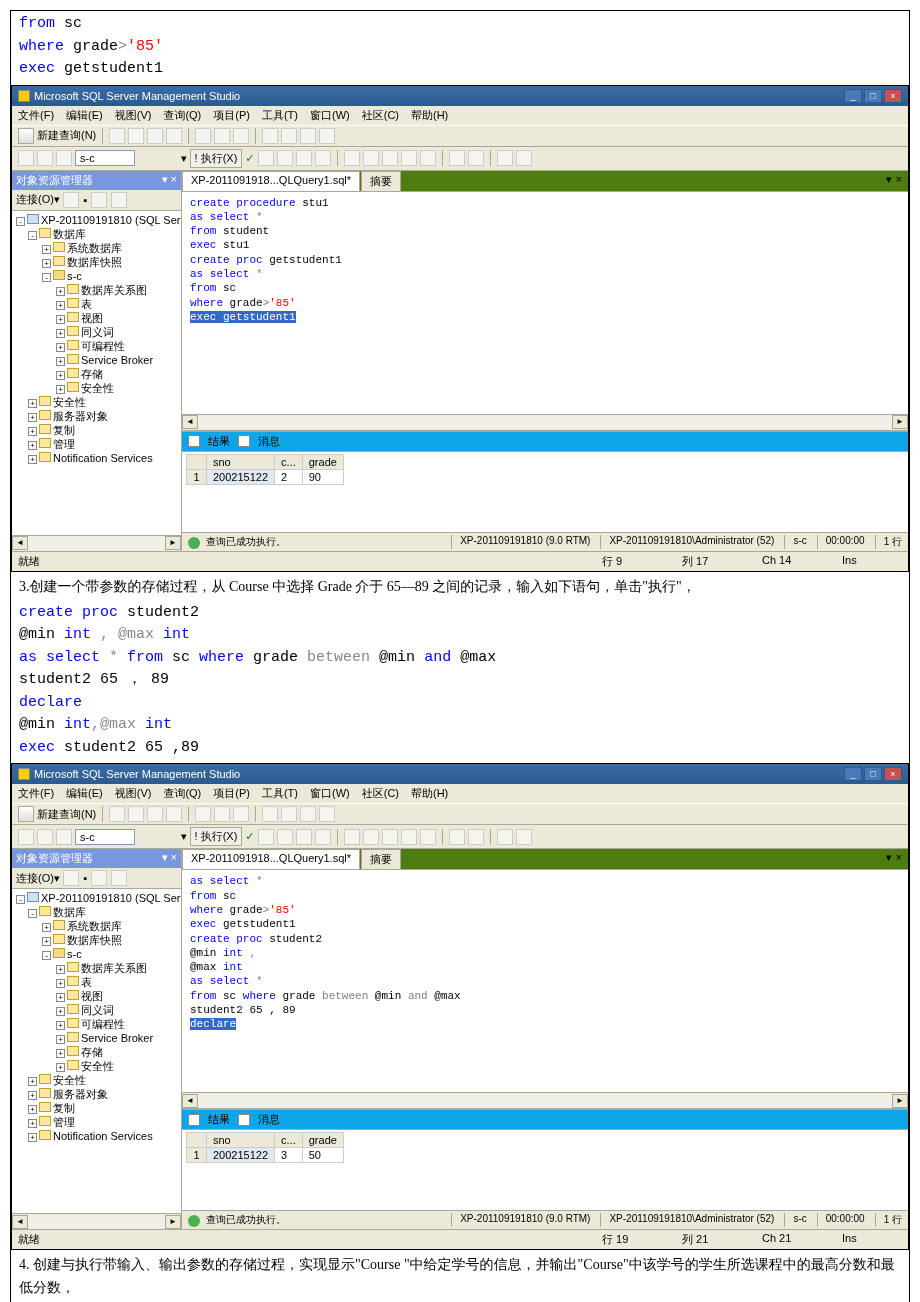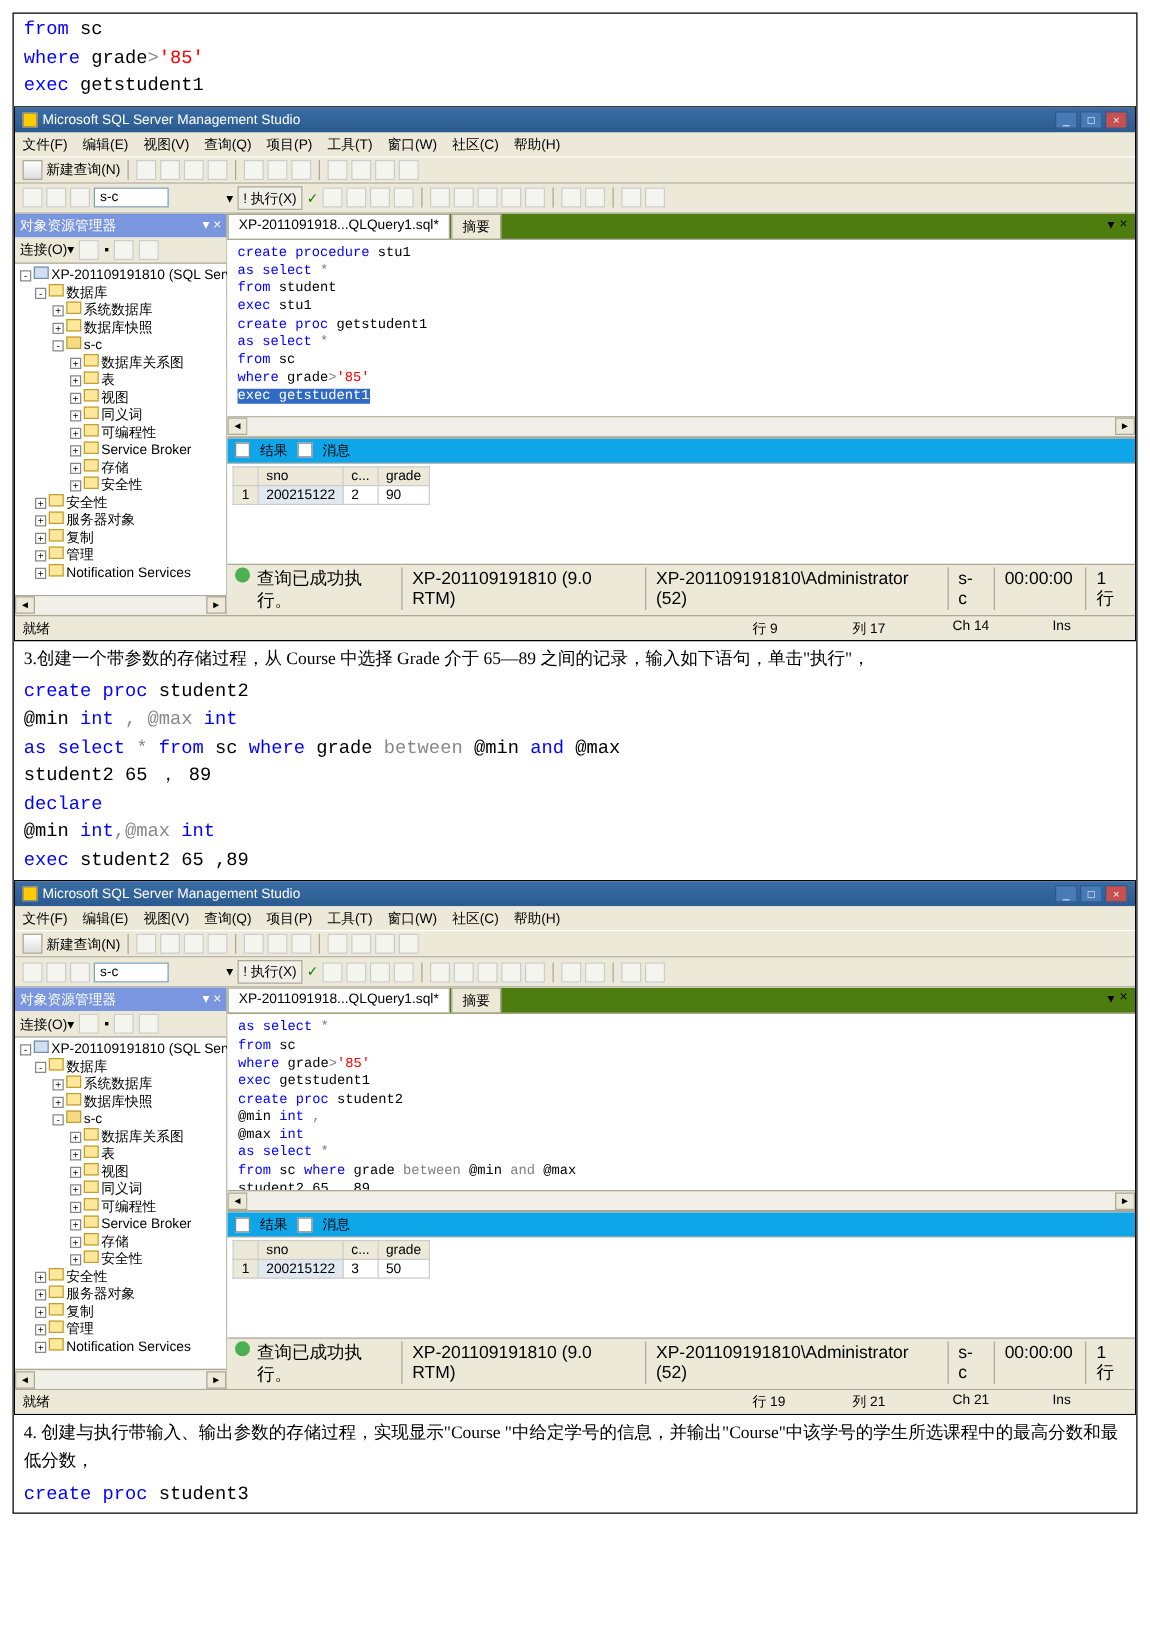--- a/index.html
+++ b/index.html
@@ -25,21 +25,21 @@
 .toolbar{background:#ece9d8;border-top:1px solid #fff;border-bottom:1px solid #aca899;padding:2px 6px;display:flex;align-items:center;gap:3px}
 .tbtn{display:inline-block;width:16px;height:16px;border:1px solid transparent}
 .tbtn.new{background:linear-gradient(to bottom,#fff,#ddd);border:1px solid #aca899}
 .tbtn.ic{background:#f5f5f0;border:1px solid #ccc}
 .tsep{width:1px;height:16px;background:#aca899;margin:0 3px}
 .tblabel{font-size:11px;color:#000}
 .exec-btn{background:#f0f0e8;border:1px solid #aca899;padding:1px 4px;font-size:11px}
 .toolbar2{background:#ece9d8;border-bottom:1px solid #aca899;padding:2px 6px;display:flex;align-items:center;gap:3px}
 .combo{background:#fff;border:1px solid #7f9db9;padding:1px 4px;font-size:11px;min-width:60px}
 
-.ide-body{display:flex;height:321px}
+.ide-body{display:flex;height:380px}
 .explorer{width:170px;background:#fff;border-right:1px solid #aca899;display:flex;flex-direction:column}
 .exp-title{background:#7a96df;color:#fff;padding:2px 4px;font-size:11px;display:flex;justify-content:space-between}
 .exp-tools{background:#ece9d8;border-bottom:1px solid #aca899;padding:2px 4px;font-size:11px;display:flex;gap:4px;align-items:center}
 .tree{flex:1;overflow:auto;font-size:11px;padding:2px}
 .tnode{white-space:nowrap;padding:0 0 0 2px;line-height:14px}
 .tnode .exp{display:inline-block;width:9px;height:9px;border:1px solid #888;text-align:center;line-height:7px;font-size:8px;margin-right:2px;background:#fff}
 .tnode .fico{display:inline-block;width:12px;height:10px;background:#ffe79c;border:1px solid #c0a030;margin-right:2px}
 .tnode .dico{display:inline-block;width:12px;height:10px;background:#f5da81;border:1px solid #c0a030;margin-right:2px}
 .tnode .sico{display:inline-block;width:12px;height:10px;background:#d0e0f0;border:1px solid #7090b0;margin-right:2px}
 .ind1{padding-left:14px}.ind2{padding-left:28px}.ind3{padding-left:42px}
@@ -60,21 +60,21 @@
 
 .results-pane{border-top:2px solid #aca899}
 .res-tabs{background:#0ea5e9;padding:2px 6px;display:flex;gap:8px;font-size:11px;align-items:center;border-bottom:1px solid #aca899}
 .res-tabs .rico{display:inline-block;width:12px;height:12px;border:1px solid #888;background:#fff}
 .res-grid{padding:2px 4px;background:#fff;min-height:80px}
 .rgrid{border-collapse:collapse;font-size:11px}
 .rgrid th,.rgrid td{border:1px solid #ccc;padding:1px 6px;text-align:left}
 .rgrid th{background:#ece9d8;font-weight:normal}
 .rgrid .rownum{background:#ece9d8;text-align:center;width:20px}
 
-.statusbar{background:#ece9d8;border-top:1px solid #aca899;padding:2px 6px;display:flex;align-items:flex-start;font-size:14px;gap:6px}
+.statusbar{background:#ece9d8;border-top:1px solid #aca899;padding:2px 6px;display:flex;align-items:flex-end;font-size:10px;gap:6px}
 .statusbar .sico2{display:inline-block;width:12px;height:12px;background:#4caf50;border-radius:50%}
 .statusbar .sright{margin-left:auto;display:flex;gap:10px}
 .statusbar .cell{border-left:1px solid #aca899;padding-left:8px}
 .footbar{background:#ece9d8;border-top:1px solid #aca899;padding:2px 6px;display:flex;font-size:11px}
 .footbar .fright{margin-left:auto;display:flex;gap:20px}
 .footbar .fcell{min-width:60px}
 </style>
 </head>
 <body>
 

